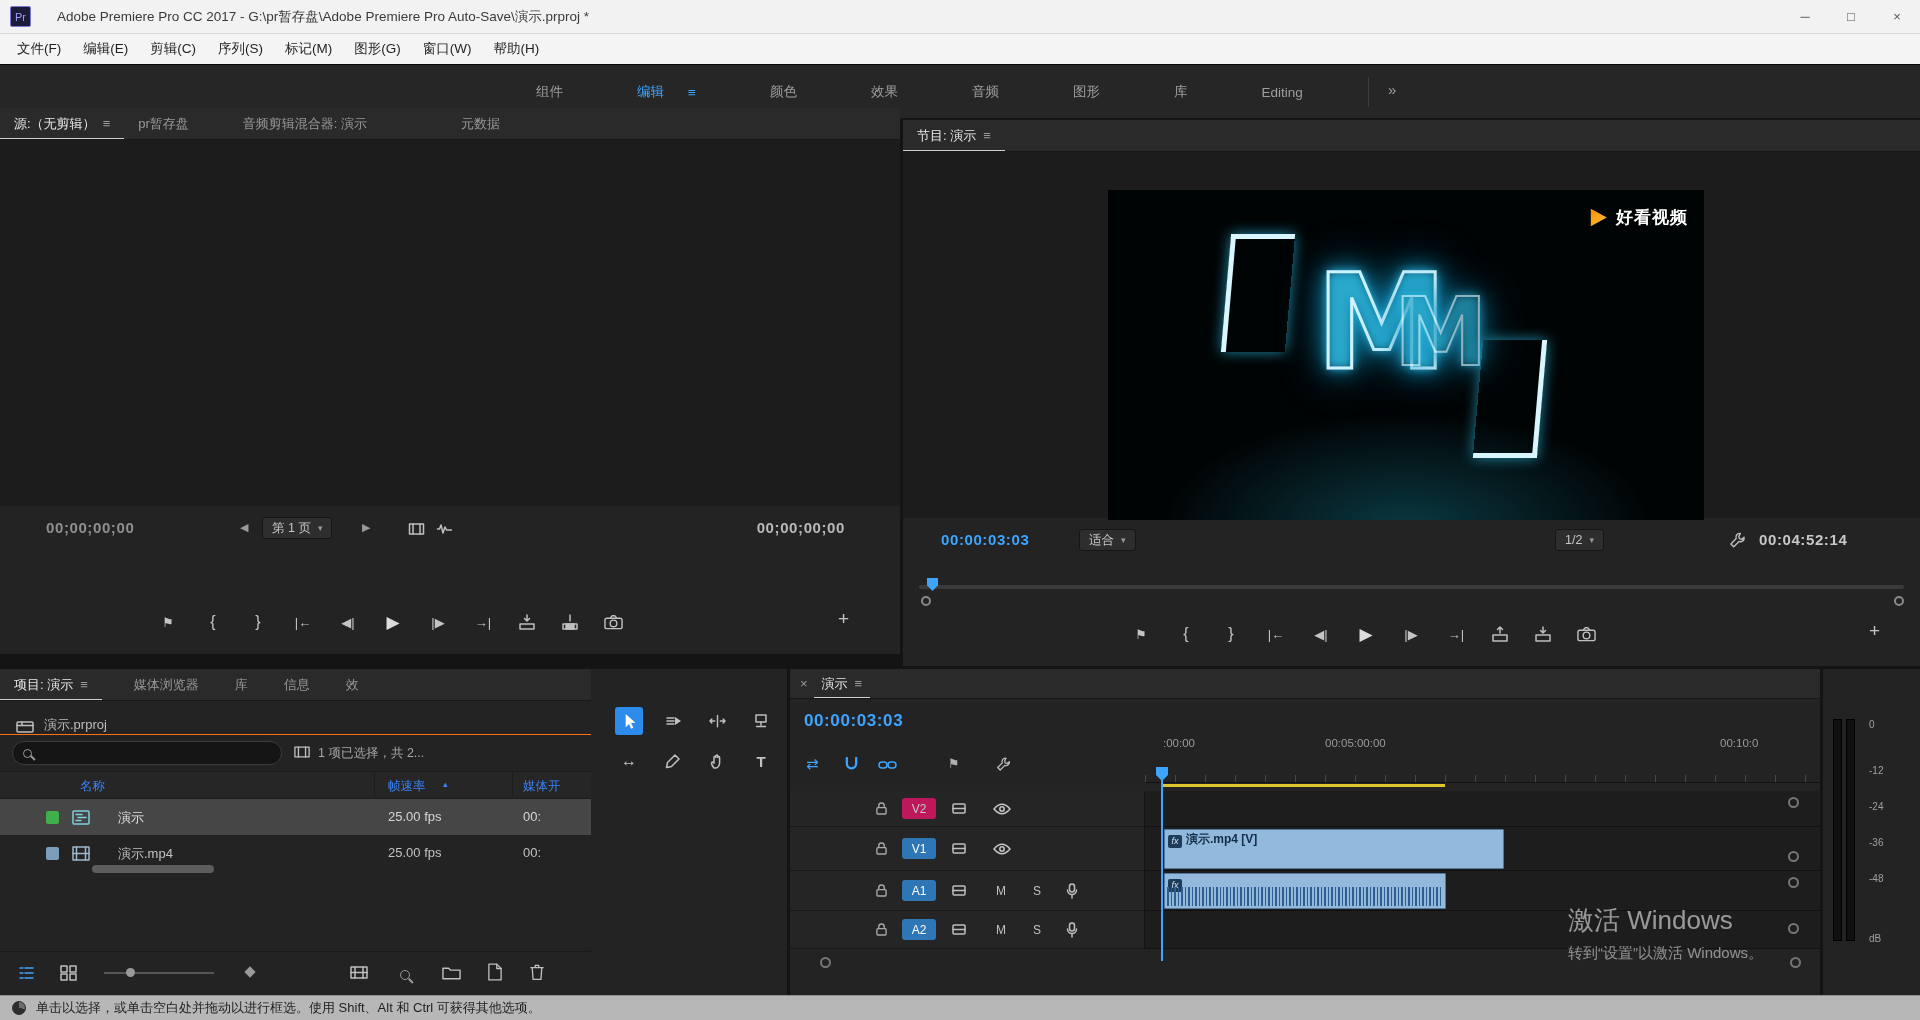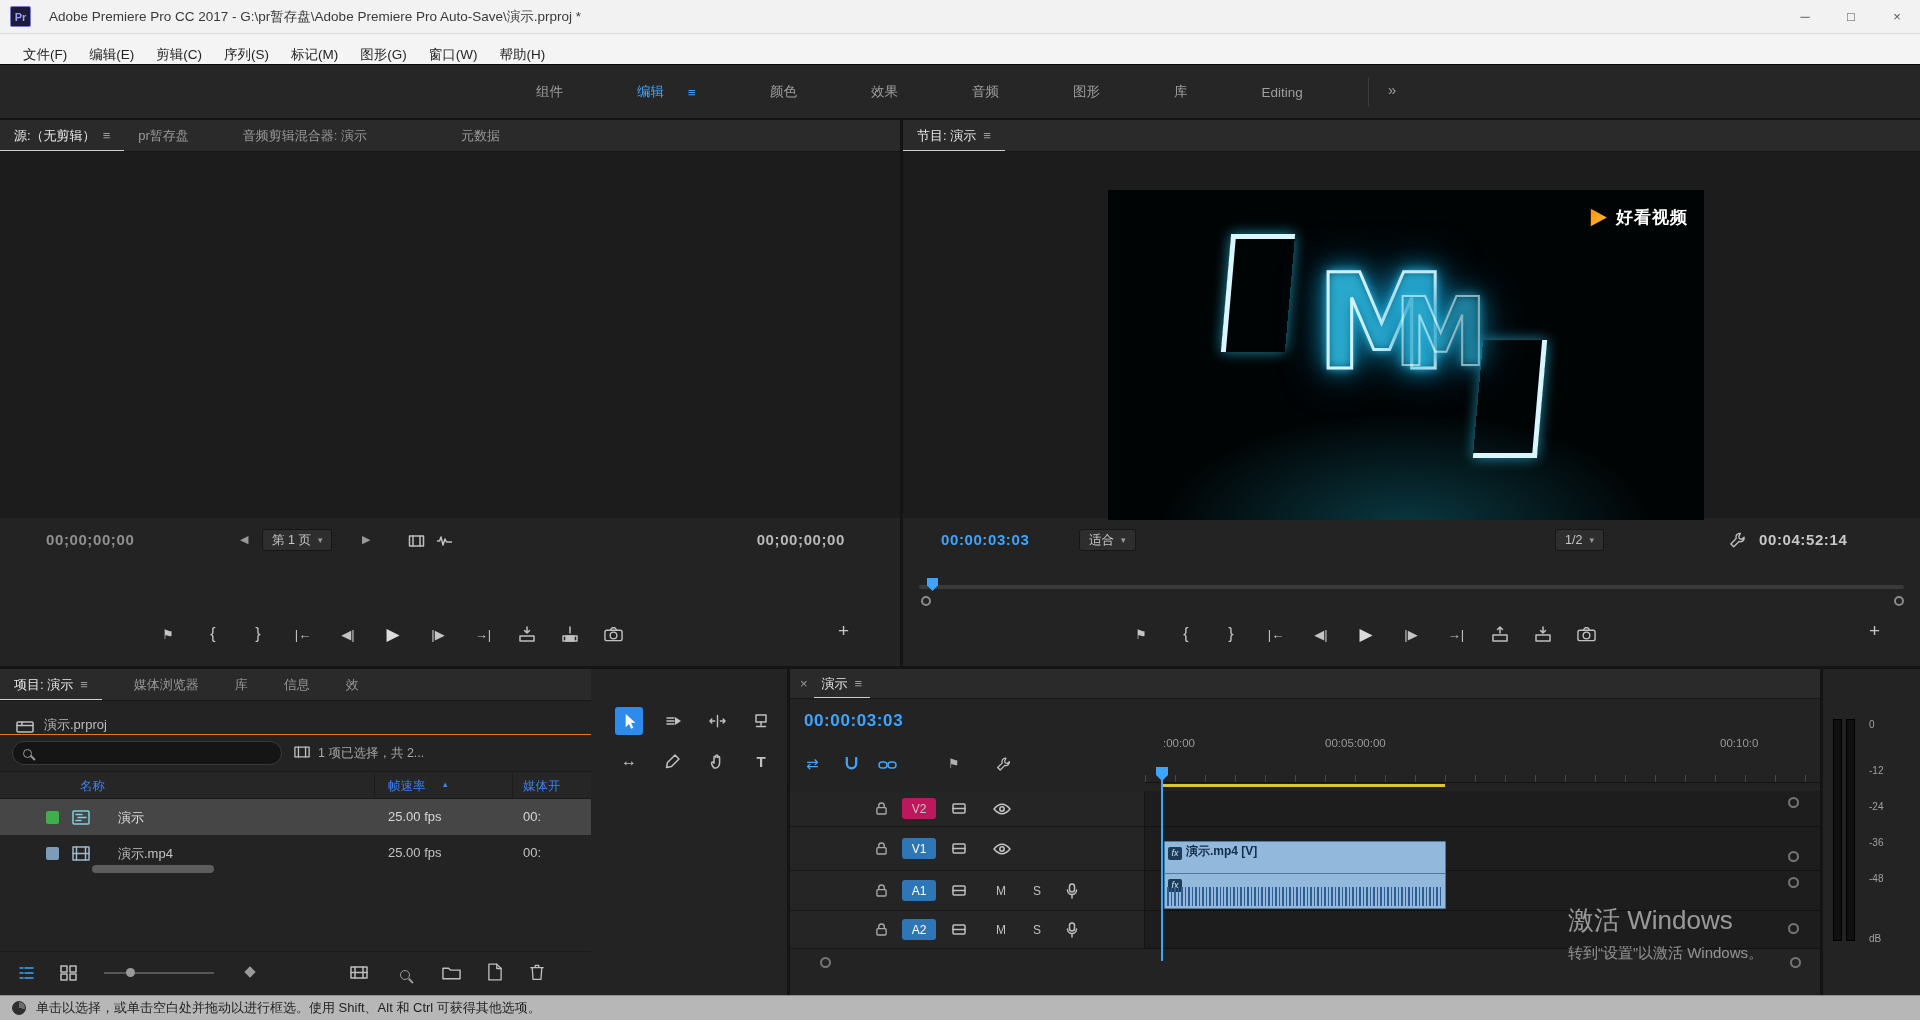--- a/index.html
+++ b/index.html
@@ -17,34 +17,34 @@
 .gray{color:#8f8f8f}
 .ticon{min-width:20px;text-align:center;color:#c4c4c4;font-size:13px}
 .ticon.play{font-size:17px;color:#dcdcdc}
 .ticon.brace{font-size:16px}
 .pill{display:inline-flex;align-items:center;gap:7px;background:#2e2e2e;border:1px solid #161616;border-radius:3px;height:22px;padding:0 9px;color:#c6c6c6;font-size:12.5px;white-space:nowrap}
 .pill .caret{font-size:9px;color:#9a9a9a}
 svg.ic{stroke:#bfbfbf;fill:none;stroke-width:1.5;stroke-linecap:round;stroke-linejoin:round;display:block}
 svg.ic.blue{stroke:#3da5ff}
 
 #titlebar{position:absolute;left:0;top:0;width:1920px;height:34px;background:#f2f2f2;display:flex;align-items:center;border-bottom:1px solid #d9d9d9}
-#titlebar .prbadge{width:21px;height:21px;margin:0 18px 0 10px;background:#1c1c3a;border:1px solid #7878d2;border-radius:2px;color:#9e9efb;font-size:11px;font-weight:bold;display:flex;align-items:center;justify-content:center}
+#titlebar .prbadge{width:21px;height:21px;margin:0 26px 0 10px;background:#1c1c3a;border:1px solid #7878d2;border-radius:2px;color:#9e9efb;font-size:11px;font-weight:normal;display:flex;align-items:center;justify-content:center}
 #titlebar .wtitle{font-size:13.5px;color:#3a3a3a}
 #winbtns{margin-left:auto;display:flex;height:100%}
 #winbtns span{width:46px;display:flex;align-items:center;justify-content:center;color:#555;font-size:13px}
-#menubar{position:absolute;left:0;top:34px;width:1920px;height:30px;background:#f4f4f4;display:flex;align-items:flex-end;padding-left:12px}
+#menubar{position:absolute;left:0;top:34px;width:1920px;height:30px;background:#f4f4f4;display:flex;align-items:center;padding-left:6px}
 #menubar span{padding:0 11px;font-size:13.5px;color:#1f1f1f}
 
 #wsbar{position:absolute;left:0;top:64px;width:1920px;height:54px;background:#262626;border-top:1px solid #090909}
 #wstabs{position:absolute;left:536px;top:0;height:54px;display:flex;align-items:center;gap:74px;font-size:13.5px;color:#9e9e9e;white-space:nowrap}
 #wstabs .active{color:#3da5ff}
 #wsdivider{position:absolute;left:1368px;top:12px;height:30px;width:1px;background:#3d3d3d}
 #wsoverflow{position:absolute;left:1388px;top:16px;color:#9e9e9e;font-size:15px}
 
-#srcPanel{left:0;top:120px;width:900px;height:546px}
+#srcPanel{left:0;top:108px;width:900px;height:546px}
 #progPanel{left:903px;top:120px;width:1017px;height:546px}
 .viewer{position:absolute;left:0;top:32px;right:0;height:366px;background:#1c1c1c}
 .tcrow{position:absolute;left:0;right:0;top:400px;height:42px}
 .transport{position:absolute;top:492px;height:44px;display:flex;align-items:center;gap:25px}
 .addbtn{position:absolute;top:500px;font-size:19px;color:#c4c4c4}
 #video{position:absolute;left:205px;top:70px;width:596px;height:330px;background:#010405;overflow:hidden}
 #video .glow{position:absolute;inset:0;background:radial-gradient(62% 52% at 50% 102%,rgba(22,128,148,.42),rgba(0,0,0,0) 66%)}
 .neon{position:absolute;line-height:1;font-family:"DejaVu Sans","Liberation Sans",sans-serif;font-weight:bold;color:rgba(4,14,20,.15);-webkit-text-stroke:3px #cdf3ff;text-shadow:0 0 10px #2fc3ec,0 0 24px #1795c2,0 0 46px #0d6f97}
 #neonMain{left:208px;top:66px;font-size:132px}
 #neonGhost{left:286px;top:96px;font-size:94px;-webkit-text-stroke:2px #bdeaf8;opacity:.75}
@@ -494,21 +494,21 @@
         <rect x="3.5" y="1" width="5" height="8" rx="2.5"></rect>
         <path d="M1.5 7a4.5 4.5 0 0 0 9 0M6 11.5V15"></path>
       </svg>
   </div>
 
   <div class="crow" style="top:122px;height:36px"></div>
   <div class="crow" style="top:158px;height:44px"></div>
   <div class="crow" style="top:202px;height:40px"></div>
   <div class="crow" style="top:242px;height:38px"></div>
 
-  <div class="clip" style="left:374px;top:172px;width:282px;height:40px">
+  <div class="clip" style="left:374px;top:160px;width:340px;height:40px">
     <span class="fxb">fx</span><span class="cliplabel">演示.mp4 [V]</span>
   </div>
   <div class="clip" style="left:374px;top:204px;width:282px;height:36px">
     <span class="fxb">fx</span>
     <div class="wave"></div>
   </div>
 
   <div id="playheadHead" style="left:366px;top:98px"></div>
   <div id="playheadLine" style="left:371px;top:110px;height:182px"></div>
 

